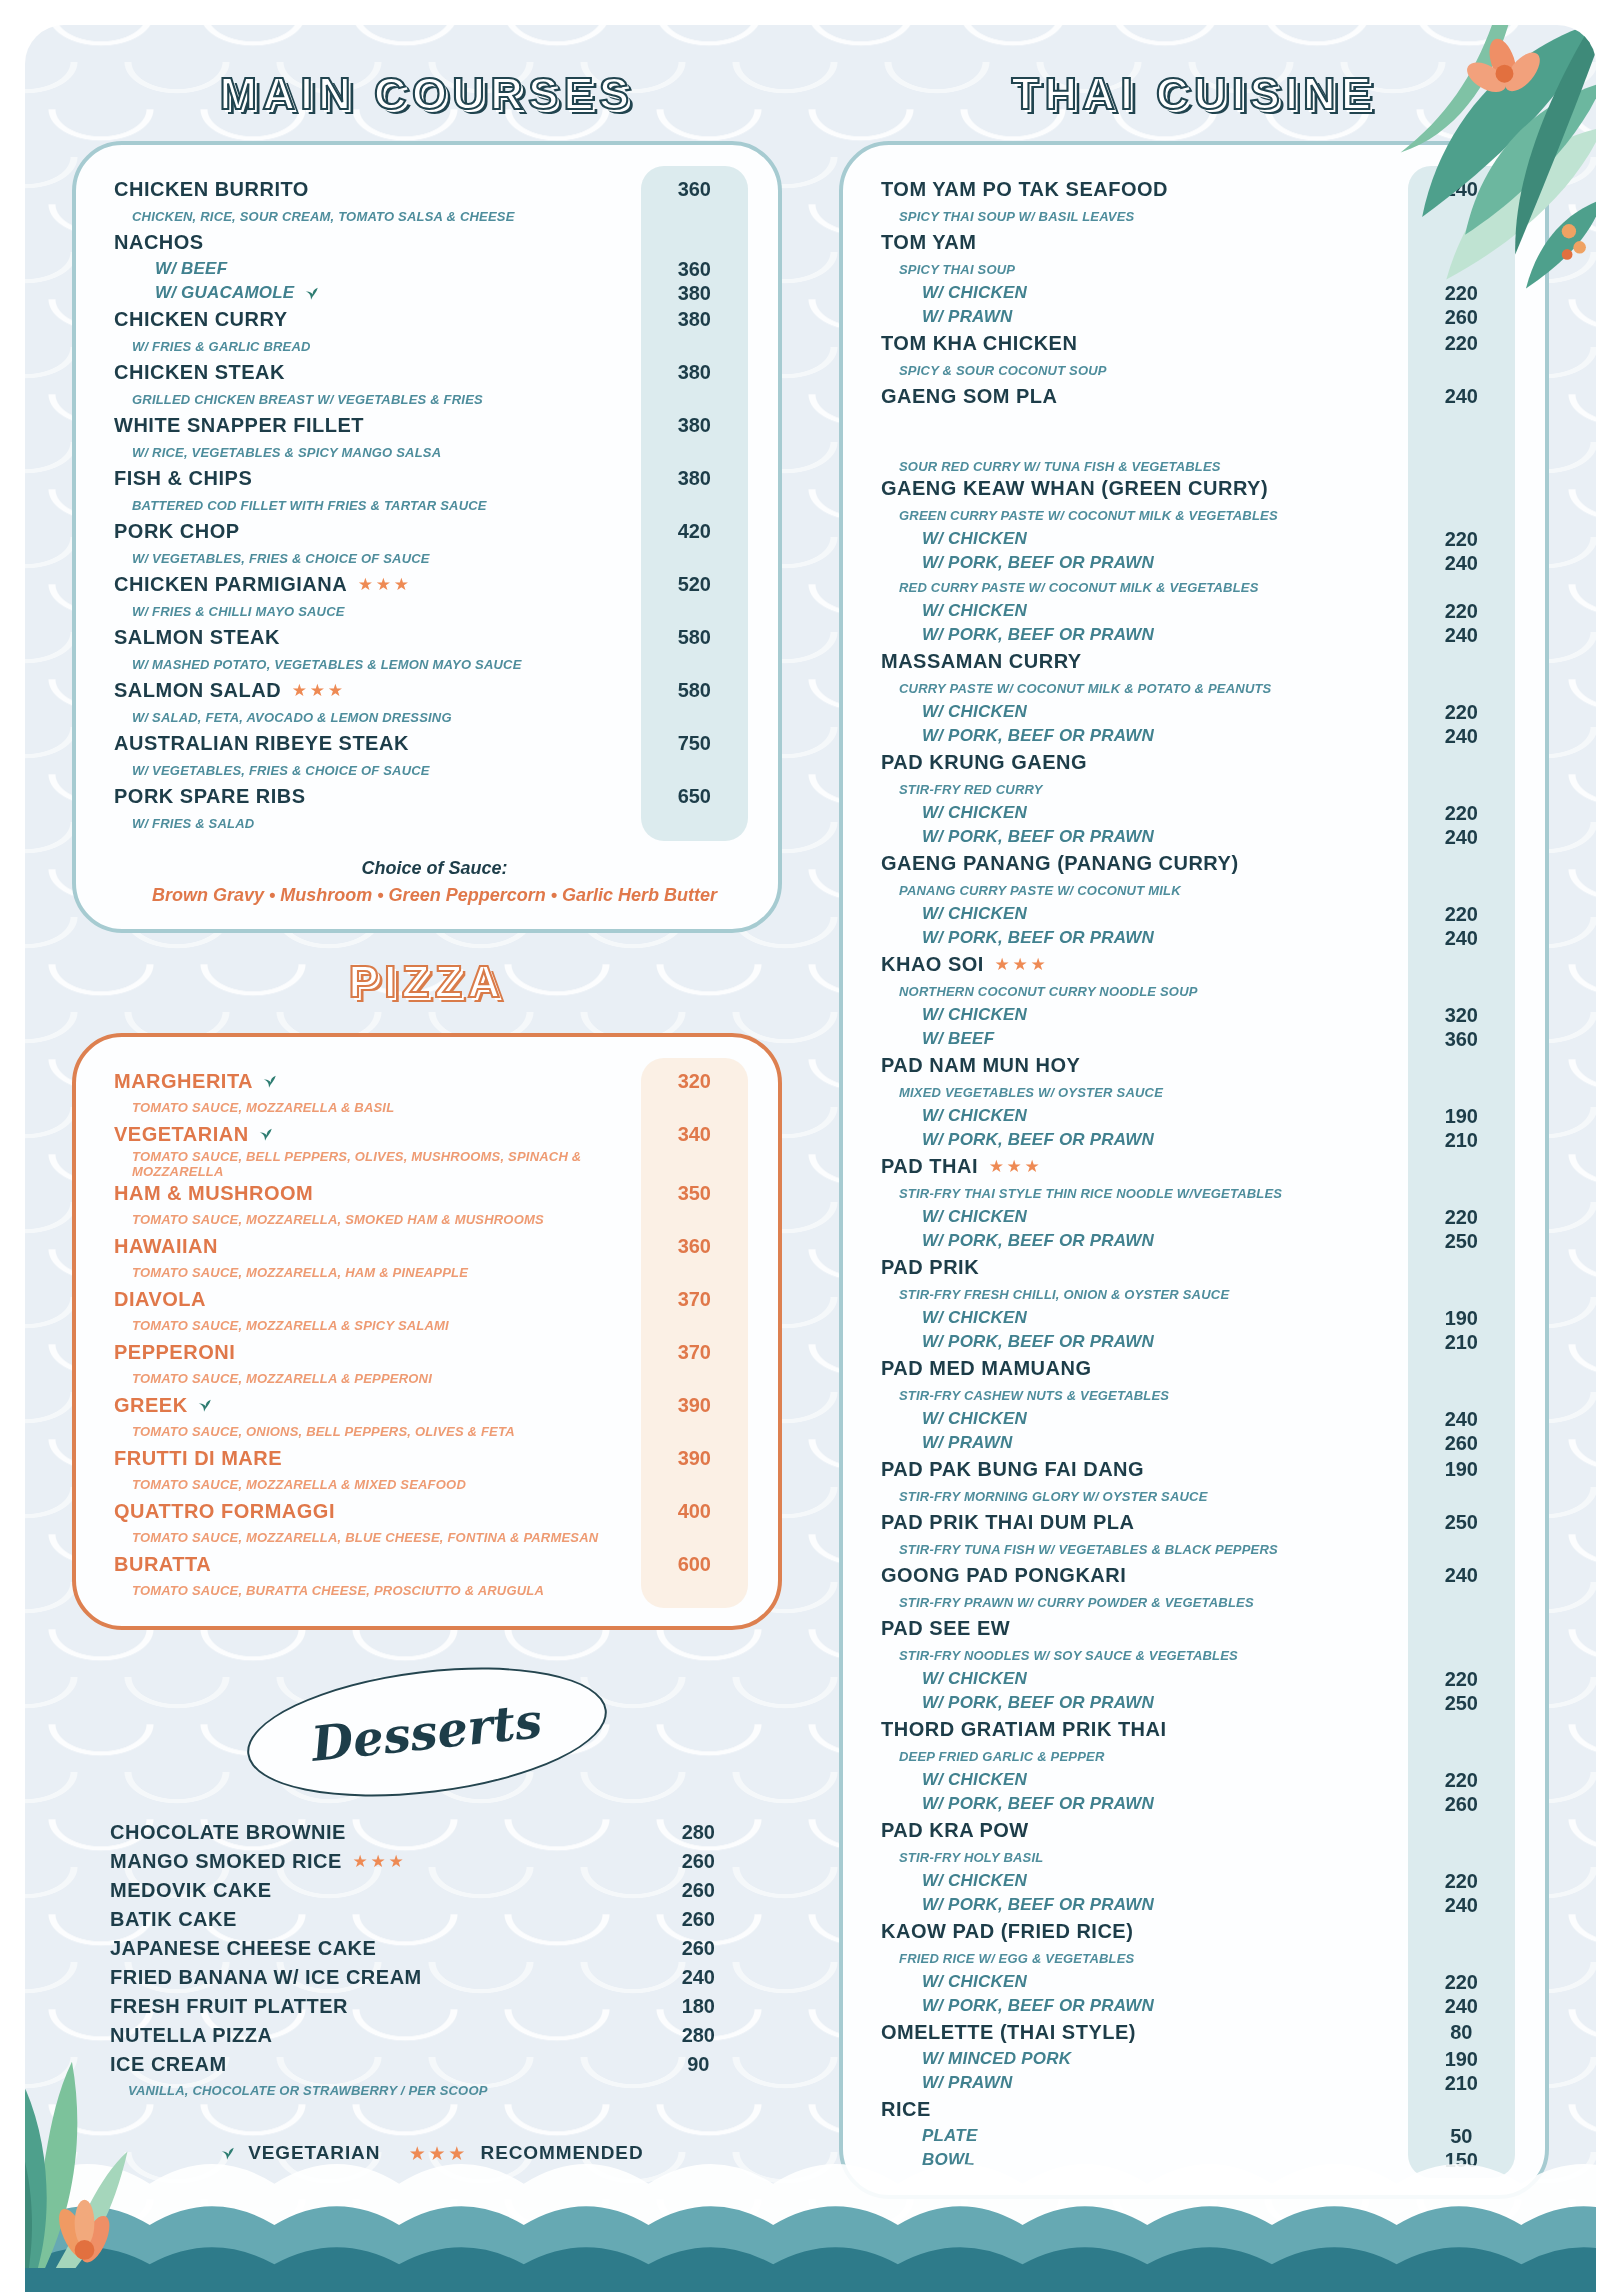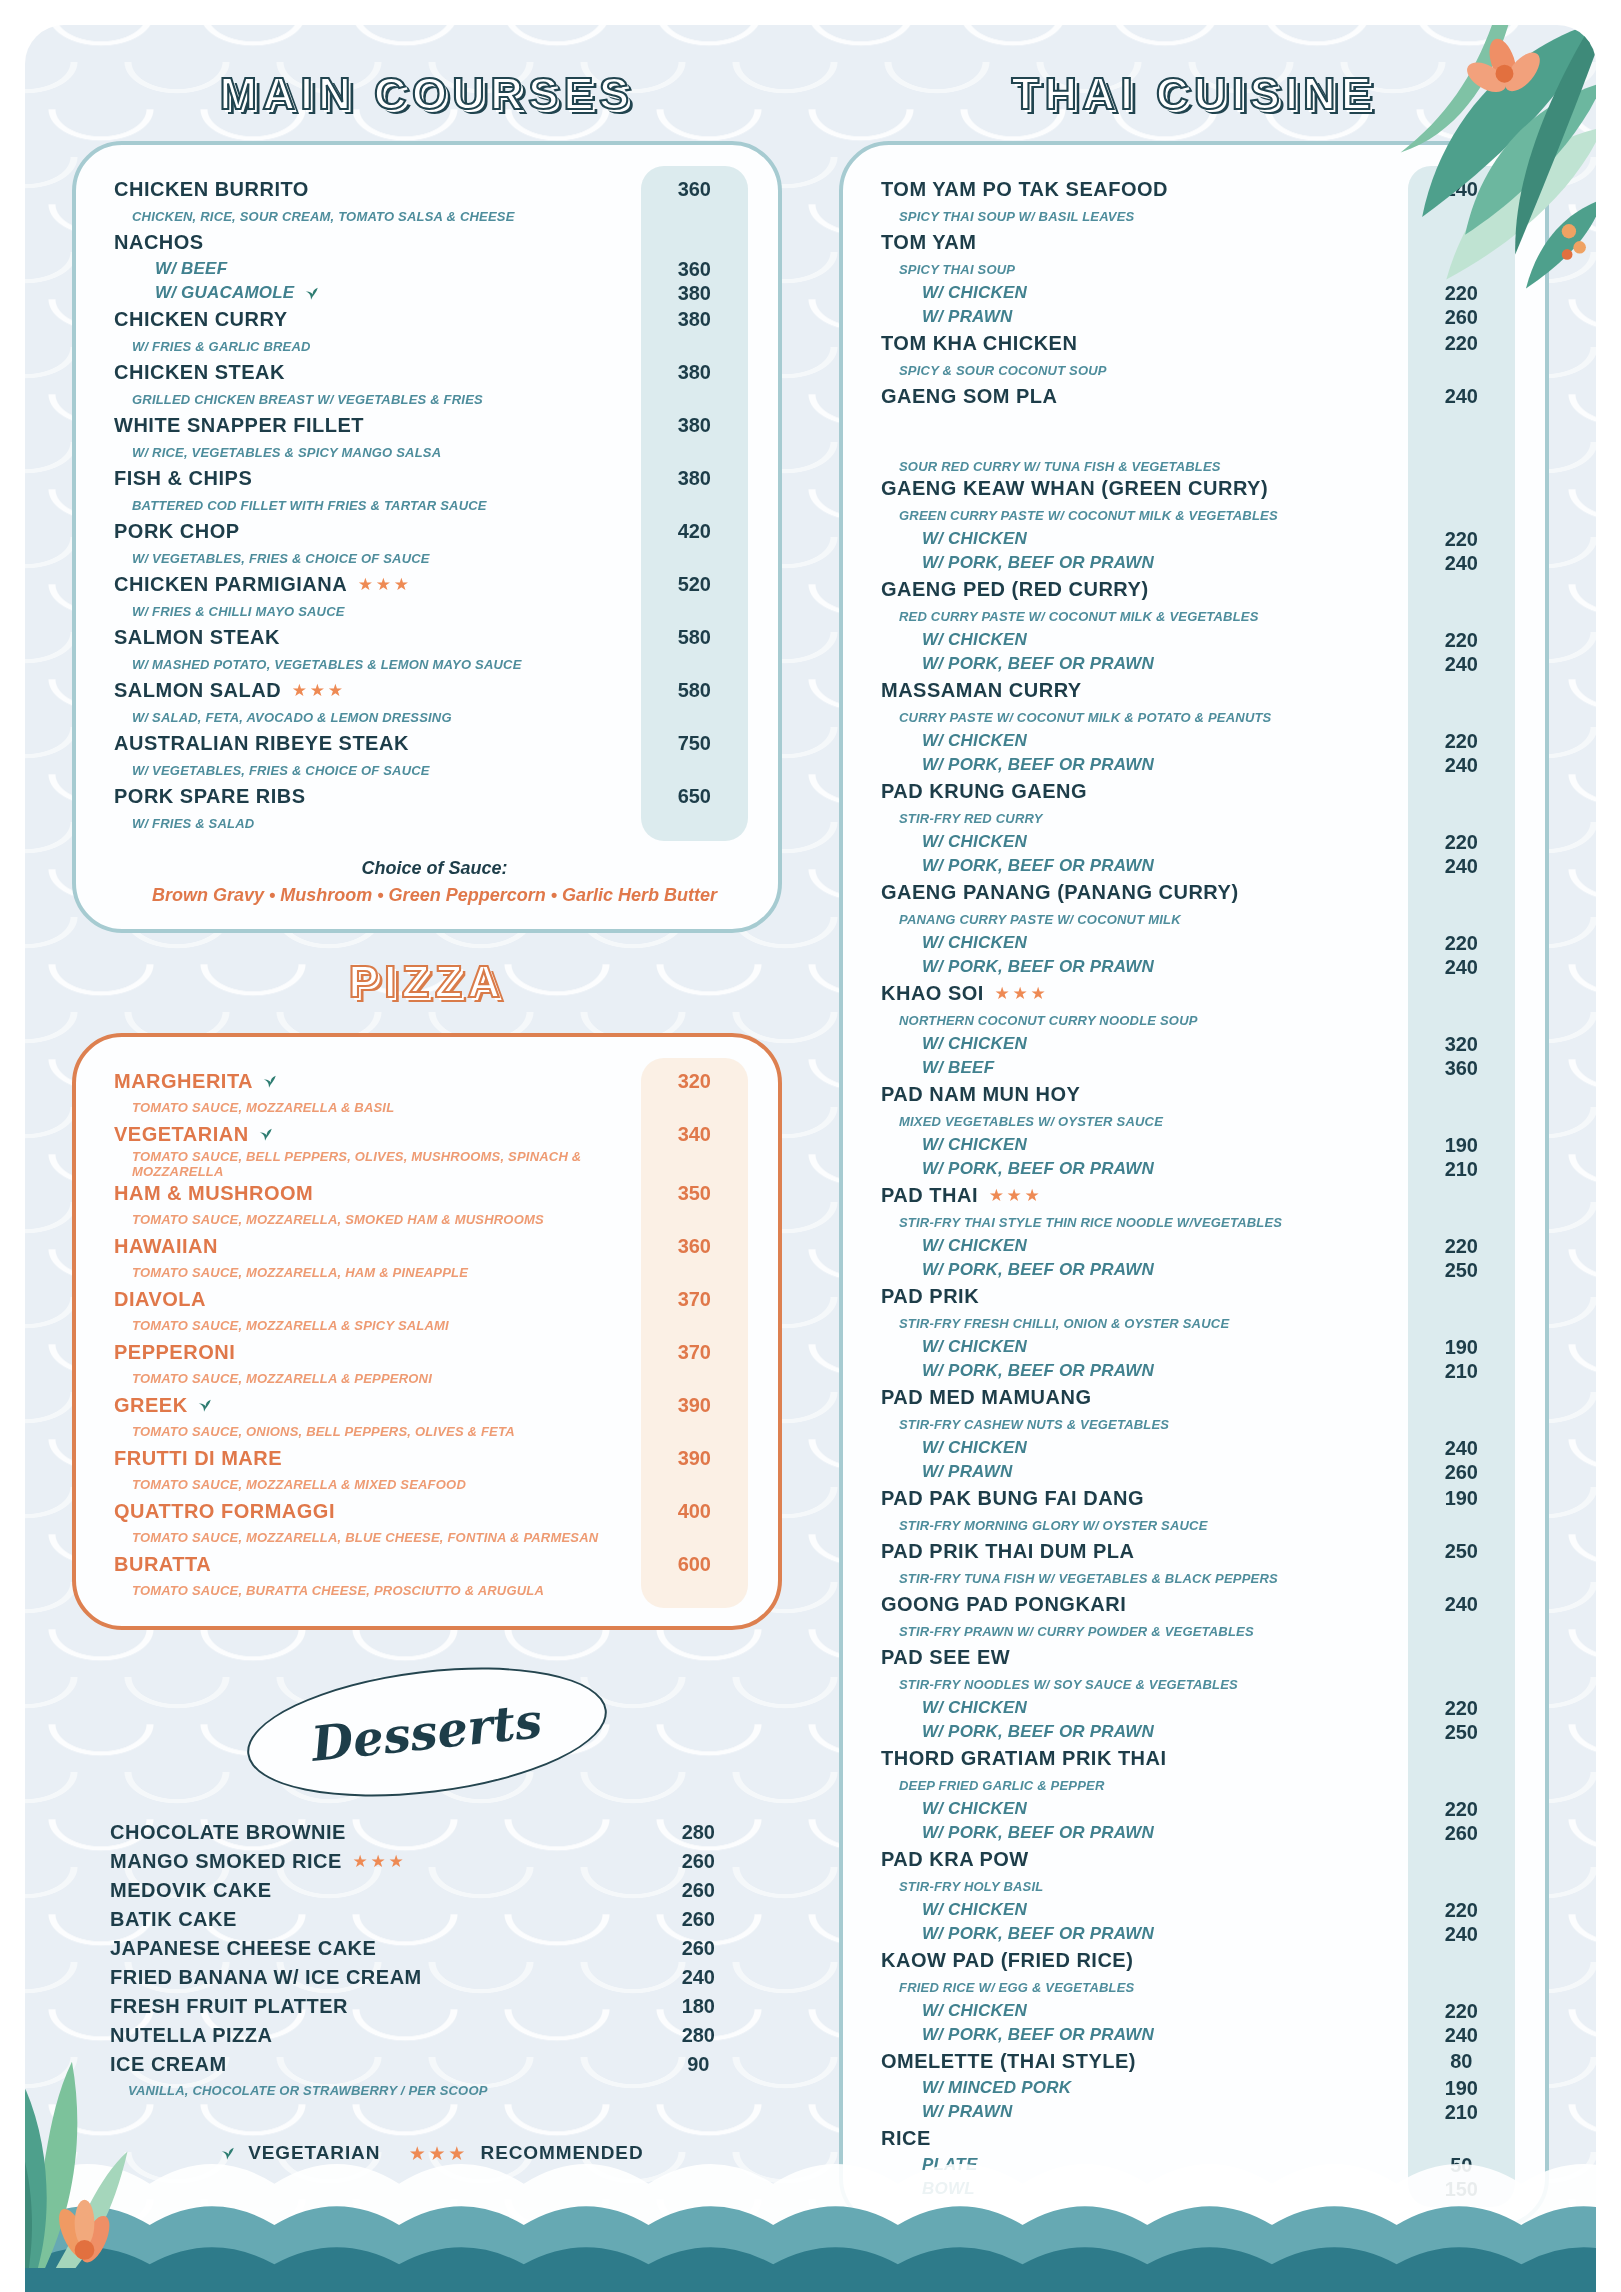--- a/index.html
+++ b/index.html
@@ -432,25 +432,20 @@
                 </div>
                 <div class="mrow vrow">
                   <span class="vl">W/ CHICKEN</span>
                   <span class="fill"></span>
                   <span class="pr">220</span>
                 </div>
                 <div class="mrow vrow">
                   <span class="vl">W/ PORK, BEEF OR PRAWN</span>
                   <span class="fill"></span>
                   <span class="pr">240</span>
-                </div>
-                <div class="mrow nrow">
-                  <span class="nm">GAENG PED (RED CURRY)</span>
-                  <span class="fill"></span>
-                  <span class="pr"></span>
                 </div>
                 <div class="mrow drow">
                   <span class="ds" style="padding-right: 125px;">RED CURRY PASTE W/ COCONUT MILK &amp; VEGETABLES</span>
                 </div>
                 <div class="mrow vrow">
                   <span class="vl">W/ CHICKEN</span>
                   <span class="fill"></span>
                   <span class="pr">220</span>
                 </div>
                 <div class="mrow vrow">

